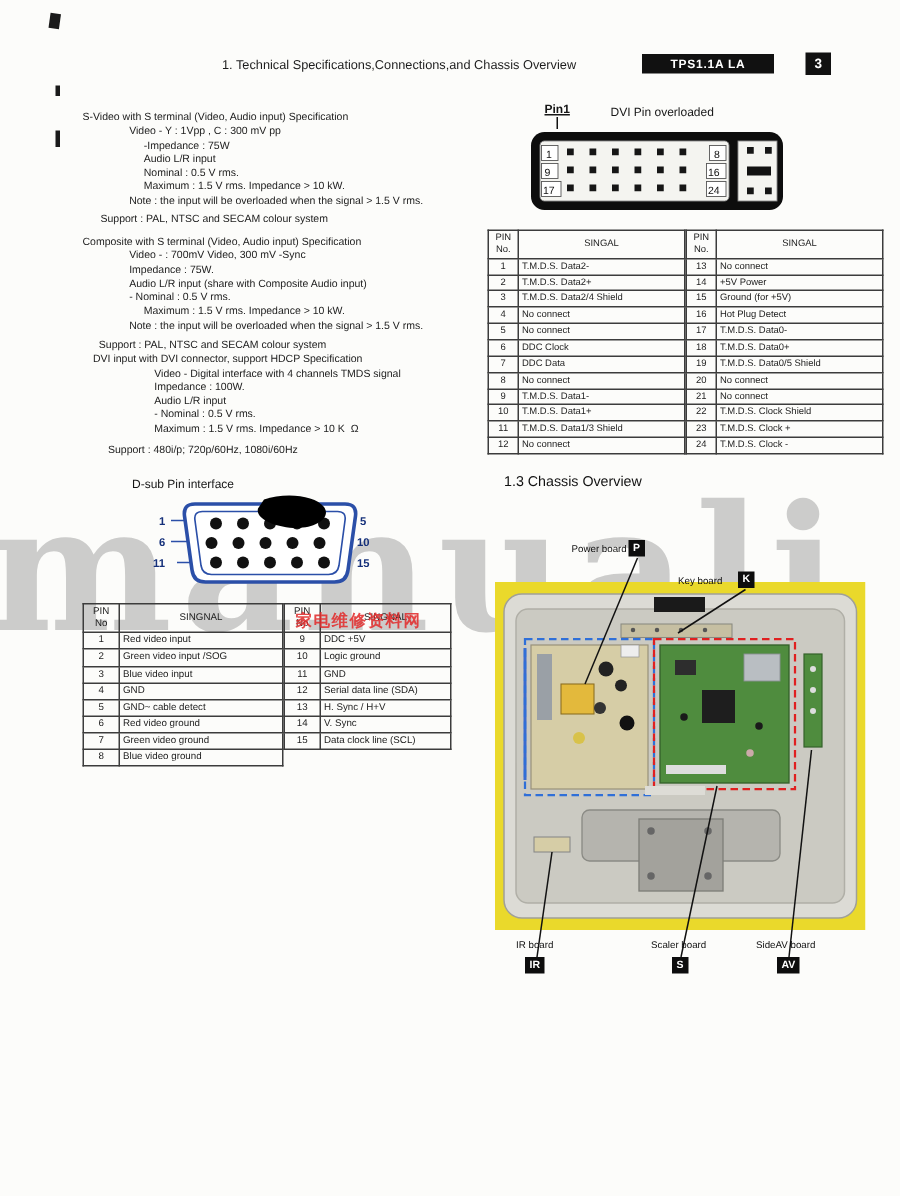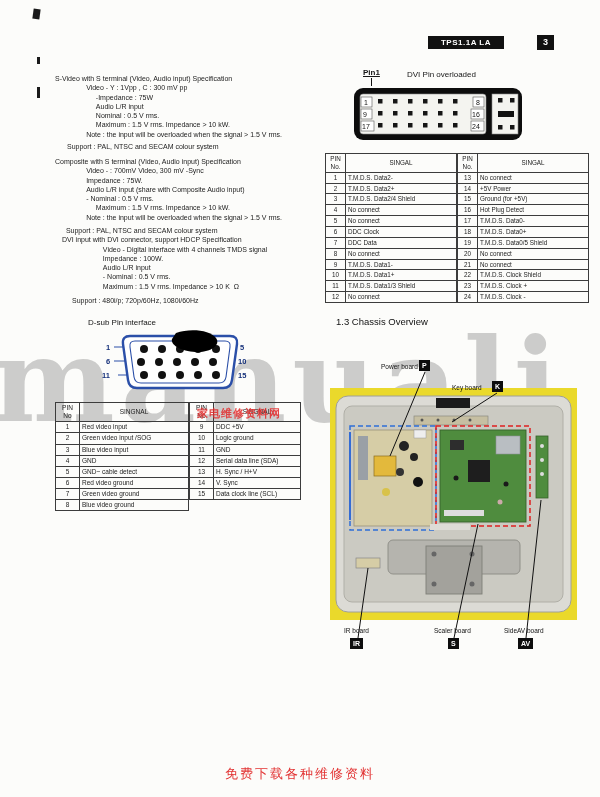--- a/index.html
+++ b/index.html
@@ -32,21 +32,21 @@
     position:absolute; left:0; right:0; top:765px; z-index:6;
     text-align:center; font-size:13px; letter-spacing:2px; color:#e23333;
   }
 
   
   .hdr-title { position:absolute; left:148px; top:38px; font-size:8.5px; z-index:2; }
   .badge {
     position:absolute; background:#111; color:#fff; z-index:2;
     text-align:center; font-weight:bold;
   }
-  .model-badge { left:428px; top:36px; width:76px; height:13px; font-size:8px; line-height:13px; letter-spacing:0.5px; }
+  .model-badge { left:428px; top:36px; width:88px; height:13px; font-size:8px; line-height:13px; letter-spacing:0.5px; }
   .page-badge  { left:537px; top:35px; width:17px; height:15px; font-size:9px;  line-height:15px; }
 
   
   .spec {
     position:absolute; z-index:2; font-size:7px; line-height:9.3px;
     white-space:pre-wrap; color:#222;
   }
 
   
   .sec-label { position:absolute; z-index:2; font-size:8px; color:#161616; }
@@ -84,20 +84,21 @@
 <body>
 
 <div class="page">
 
   <div class="wm-big">manuali</div>
 
   <div class="artifact" style="left:33px; top:9px; width:7px; height:10px; transform:rotate(8deg);"></div>
   <div class="artifact" style="left:37px; top:57px; width:3px; height:7px;"></div>
   <div class="artifact" style="left:37px; top:87px; width:3px; height:11px;"></div>
 
+  <div class="hdr-title">1. Technical Specifications,Connections,and Chassis Overview</div>
   <div class="badge model-badge">TPS1.1A LA</div>
   <div class="badge page-badge">3</div>
 
 
   <div class="spec" style="left:55px; top:74px;">S-Video with S terminal (Video, Audio input) Specification
                 Video - Y : 1Vpp , C : 300 mV pp
                      -Impedance : 75W
                      Audio L/R input
                      Nominal : 0.5 V rms.
                      Maximum : 1.5 V rms. Impedance &gt; 10 kW.
@@ -524,15 +525,14 @@
 
   <div class="board-label" style="left:344px; top:627px;">IR board</div>
   <div class="tag-box" style="left:350px; top:638px;">IR</div>
 
   <div class="board-label" style="left:434px; top:627px;">Scaler board</div>
   <div class="tag-box" style="left:448px; top:638px;">S</div>
 
   <div class="board-label" style="left:504px; top:627px;">SideAV board</div>
   <div class="tag-box" style="left:518px; top:638px;">AV</div>
 
-  <div class="footer-red">免费下载各种维修资料</div>
 
 </div>
 
 </body></html>

